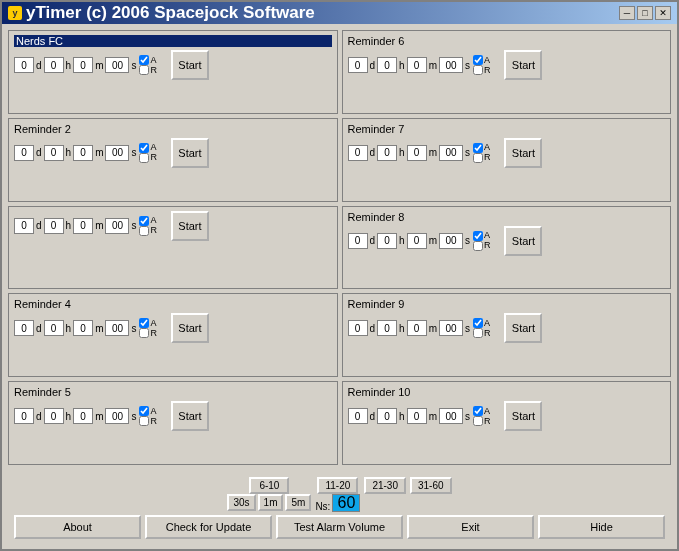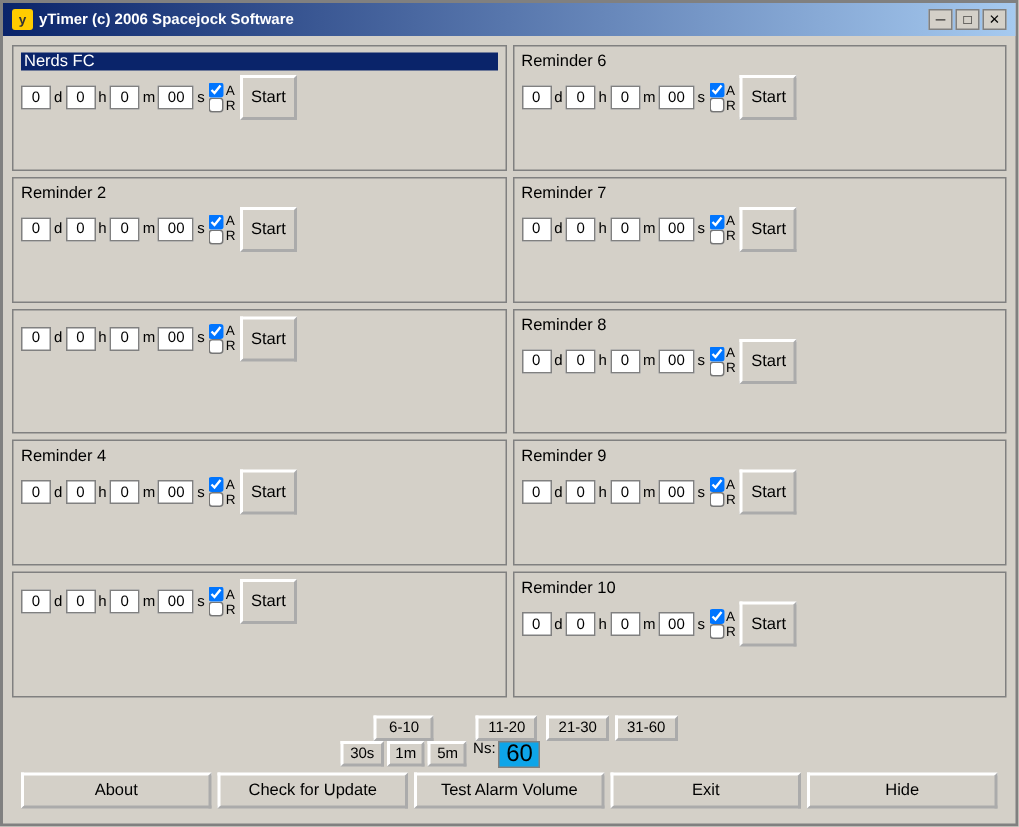--- a/index.html
+++ b/index.html
@@ -40,21 +40,21 @@
       background: #ffcc00;
       border-radius: 2px;
       display: flex;
       align-items: center;
       justify-content: center;
       font-size: 9px;
       color: #333;
       font-weight: bold;
     }
     .title-text {
-      font-size: 10px;
+      font-size: 17px;
       font-weight: bold;
     }
     .title-buttons {
       display: flex;
       gap: 2px;
     }
     .title-btn {
       width: 16px;
       height: 14px;
       font-size: 9px;
@@ -136,21 +136,21 @@
       height: 10px;
       margin: 0;
     }
     .start-btn {
       height: 30px;
       width: 38px;
       font-size: 11px;
       background: #d4d0c8;
       border: 2px outset #ffffff;
       cursor: pointer;
-      margin-left: 1px;
+      margin-left: 12px;
     }
     .bottom-bar {
       padding: 4px 6px;
       display: flex;
       flex-direction: column;
       gap: 3px;
       flex-shrink: 0;
     }
     .page-buttons {
       display: flex;
@@ -191,21 +191,21 @@
       font-size: 11px;
       background: #d4d0c8;
       border: 2px outset #ffffff;
       cursor: pointer;
       padding: 4px 8px;
       flex: 1;
       text-align: center;
     }
     .ns-group {
       display: flex;
-      align-items: flex-start;
+      align-items: flex-end;
       gap: 2px;
     }
     .ns-label {
       font-size: 10px;
     }
     .ns-field {
       width: 28px;
       height: 18px;
       border: 1px solid #808080;
       background: #0ea5e9;
@@ -422,20 +422,21 @@
               </div>
               <div class="ar-item">
                 <input type="checkbox" style="">
                 <span>R</span>
               </div>
             </div>
             <button class="start-btn">Start</button>
           </div>
         </div>
         <div class="timer-box">
+          <div class="timer-name">Reminder 5</div>
           <div class="timer-controls">
             <input type="text" class="time-field" value="0" style="">
             <span class="time-label">d</span>
             <input type="text" class="time-field" value="0" style="">
             <span class="time-label">h</span>
             <input type="text" class="time-field" value="0" style="">
             <span class="time-label">m</span>
             <input type="text" class="time-field time-field-wide" value="00" style="">
             <span class="time-label">s</span>
             <div class="ar-group">

